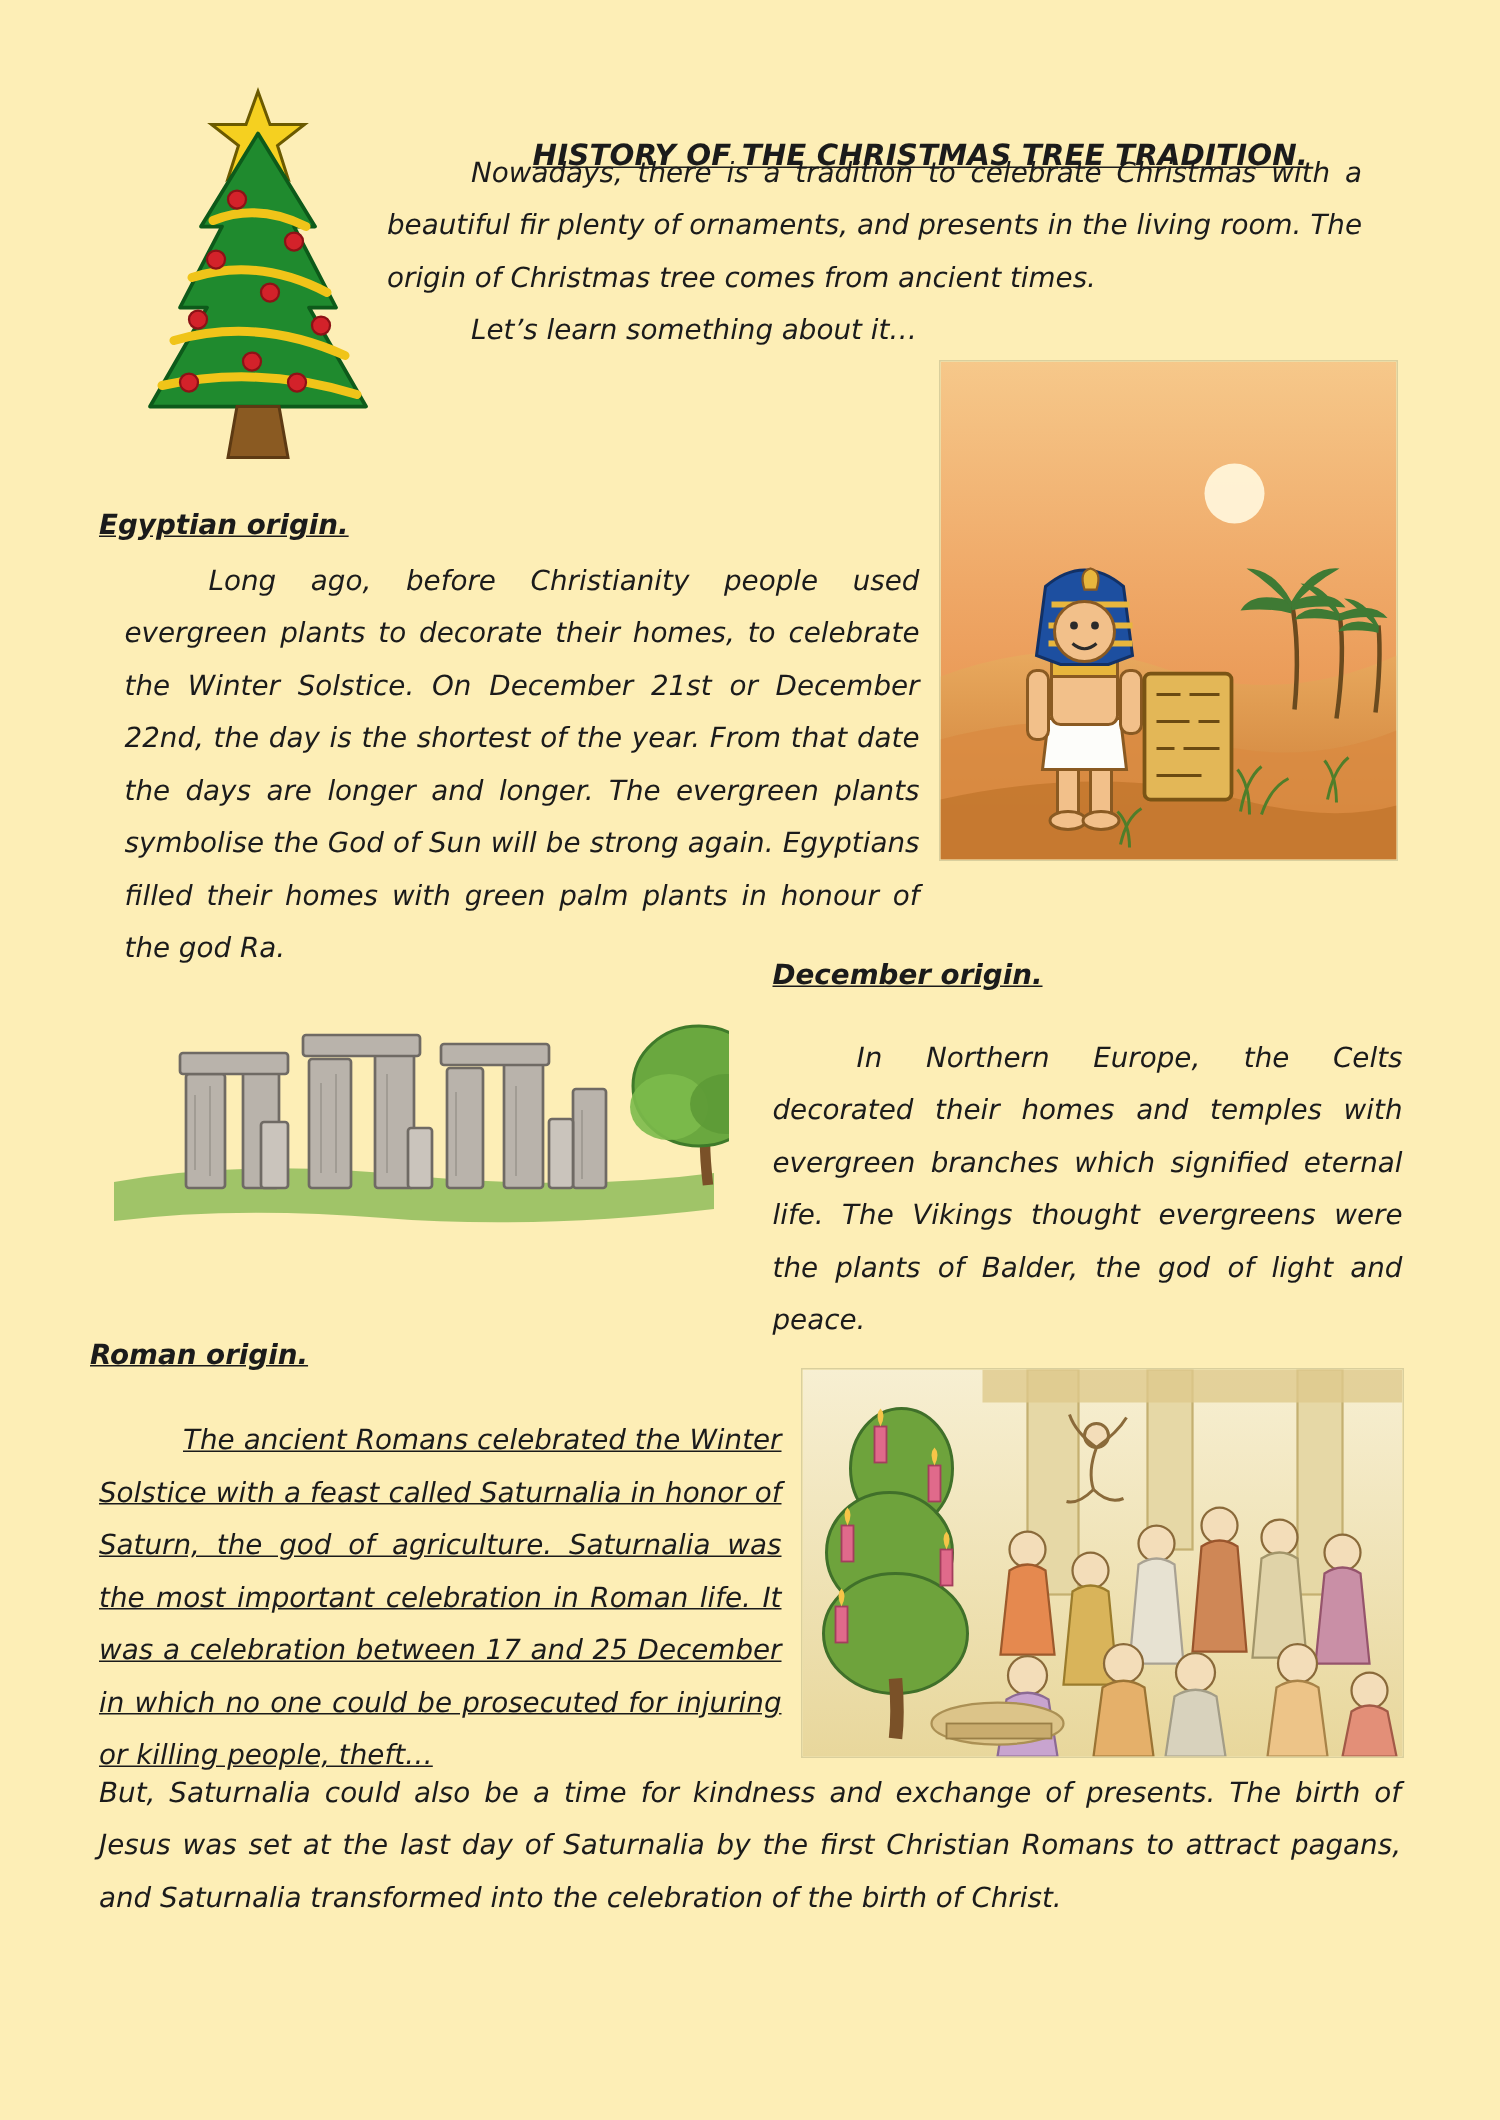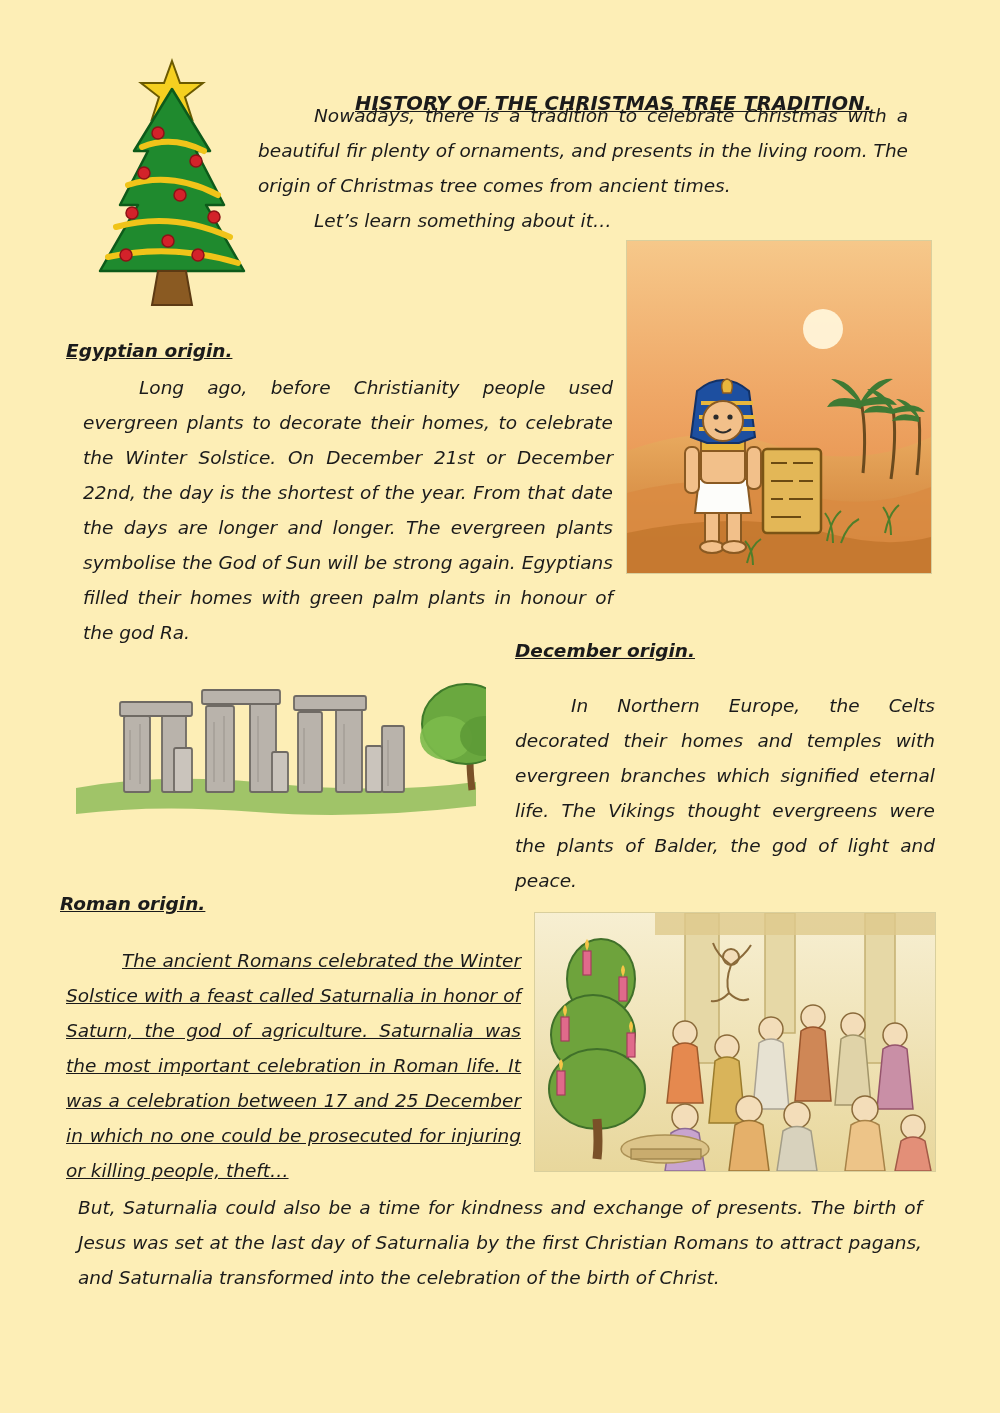--- a/index.html
+++ b/index.html
@@ -143,21 +143,21 @@
     border: 1px solid #d9cf9d;
     overflow: hidden;
   }
 
   #roman-tail {
     position: absolute;
     left: 66px;
     top: 1178px;
     width: 868px;
   }
-  #roman-tail .para { margin: 12px; }
+  #roman-tail .para { margin: 0; }
 
   
   svg { display: block; }
 </style>
 </head>
 <body>
 
 <div class="page">
 
   <div id="tree-figure">

